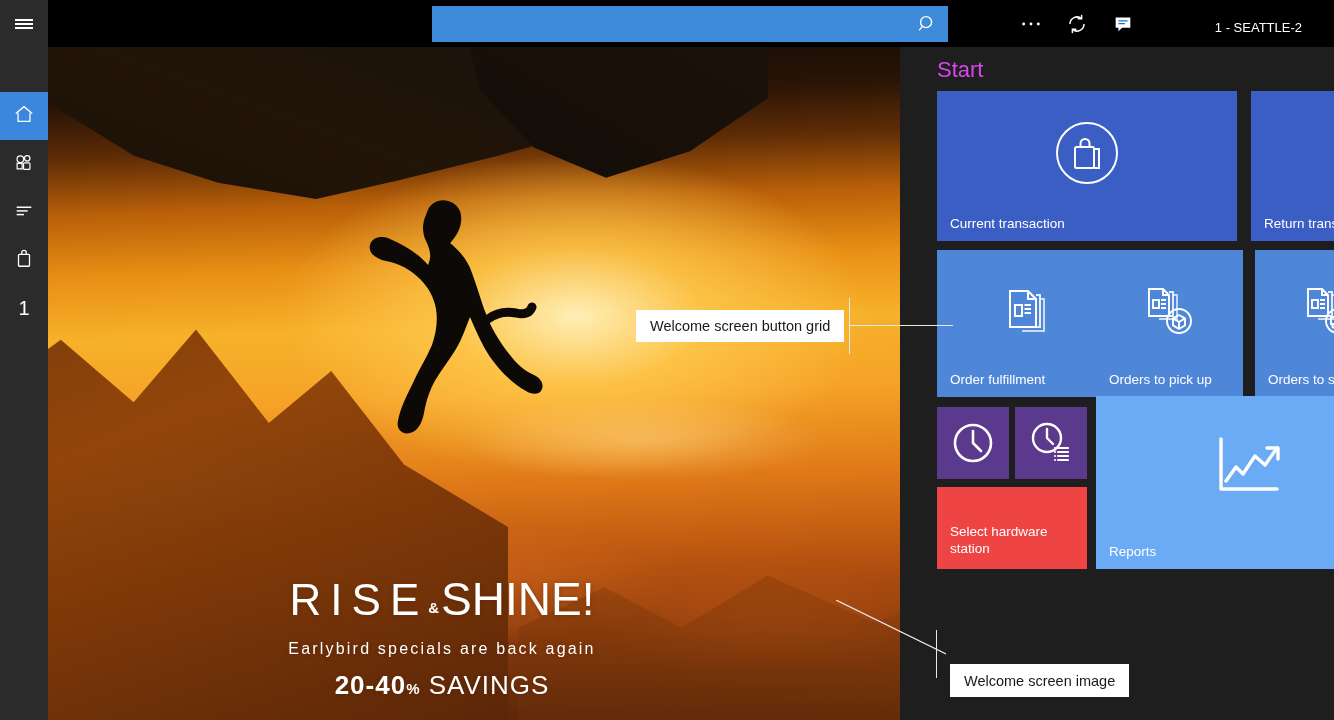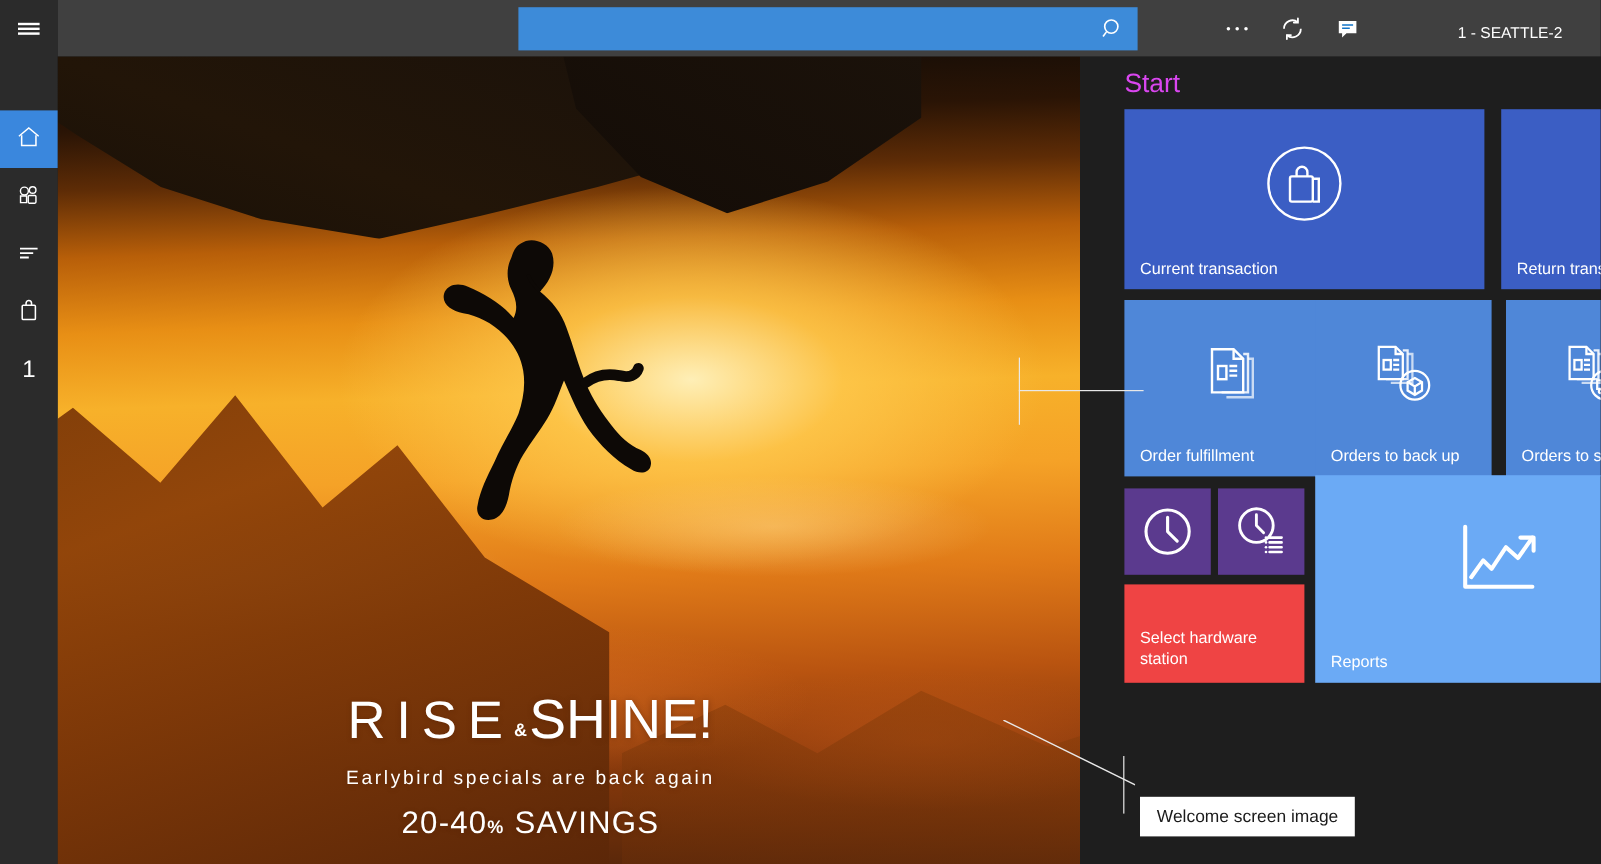--- a/index.html
+++ b/index.html
@@ -27,21 +27,21 @@
   .rail-num {
     width: 48px; height: 48px; display: flex;
     align-items: center; justify-content: center;
     color: #ffffff; font-size: 20px; font-weight: 300;
   }
   .ham-bar { width: 18px; height: 2px; background: #fff; margin: 2px 0; border-radius: 0; }
 
   
   .topbar {
     position: absolute; left: 48px; top: 0; width: 1286px; height: 47px;
-    background: #404040; z-index: 25;
+    background: #000000; z-index: 25;
     display: flex; align-items: center;
   }
   .search-wrap {
     position: absolute; left: 384px; top: 6px; width: 516px; height: 36px;
     background: #3d8bd9; display: flex; align-items: center;
   }
   .search-input {
     flex: 1; height: 36px; background: transparent; border: none; outline: none;
     color: #ffffff; font-size: 14px; padding: 0 12px;
     font-family: "Liberation Sans", sans-serif;
@@ -132,21 +132,21 @@
     text-shadow: 0 1px 5px rgba(80,30,0,.45);
   }
   .promo-sub {
     margin-top: 14px; font-size: 16px; letter-spacing: 2.2px; font-weight: 400;
     text-shadow: 0 1px 4px rgba(80,30,0,.45);
   }
   .promo-save {
     margin-top: 12px; font-size: 26px; letter-spacing: 1px; font-weight: 300;
     text-shadow: 0 1px 4px rgba(80,30,0,.45);
   }
-  .promo-save b { font-weight: 400; }
+  .promo-save b { font-weight: 700; }
   .promo-save .pct { font-size: 15px; font-weight: 700; }
 
   
   .tilepane {
     position: absolute; left: 900px; top: 47px; width: 434px; height: 673px;
     background: #1e1e1e; overflow: hidden;
   }
   .start-title {
     position: absolute; left: 37px; top: 10px;
     color: #d946ef; font-size: 22px; font-weight: 400;
@@ -382,21 +382,21 @@
           <path d="M22 6v6h6"></path>
           <rect x="12" y="17" width="6" height="8"></rect>
           <path d="M20 17h5M20 21h5M20 25h5"></path>
           <path d="M28 9h4v24H14" opacity=".85"></path>
           <path d="M32 12h4v24H18" opacity=".7"></path>
           <circle cx="38" cy="38" r="12"></circle>
           <path d="M38 32l6 3.4v7L38 46l-6-3.6v-7z"></path>
           <path d="M32 35.4 38 39l6-3.6M38 39v7"></path>
         </svg>
       </div>
-      <div class="tile-label">Orders to back up</div>
+      <div class="tile-label">Orders to pick up</div>
     </div>
 
     <div class="tile" id="tile-ship" style="background:#4f87d8">
       <div class="tile-icon offset-up">
         <svg width="58" height="56" viewBox="0 0 58 56" fill="none" stroke="#fff" stroke-width="1.9">
           <path d="M8 6h14l6 6v21H8z"></path>
           <path d="M22 6v6h6"></path>
           <rect x="12" y="17" width="6" height="8"></rect>
           <path d="M20 17h5M20 21h5M20 25h5"></path>
           <path d="M28 9h4v24H14" opacity=".85"></path>
@@ -451,20 +451,21 @@
           <path d="M13 46l10-14 7 7 12-18 10 9 12-17" stroke-linecap="round" stroke-linejoin="round"></path>
           <path d="M54 13h11v11" stroke-linecap="round" stroke-linejoin="round"></path>
         </svg>
       </div>
       <div class="tile-label">Reports</div>
     </div>
   </div>
 
   <div class="anno-line" id="anno-grid-vert"></div>
   <div class="anno-line" id="anno-grid-horiz"></div>
+  <div class="callout" id="callout-grid">Welcome screen button grid</div>
 
   <div id="anno-img-diag" class="anno-line">
     <svg width="110" height="56" viewBox="0 0 110 56">
       <path d="M0 0 L110 54" stroke="#e8e8e8" stroke-width="1.2" fill="none"></path>
     </svg>
   </div>
   <div class="anno-line" id="anno-img-vert"></div>
   <div class="callout" id="callout-image">Welcome screen image</div>
 
 </div>

